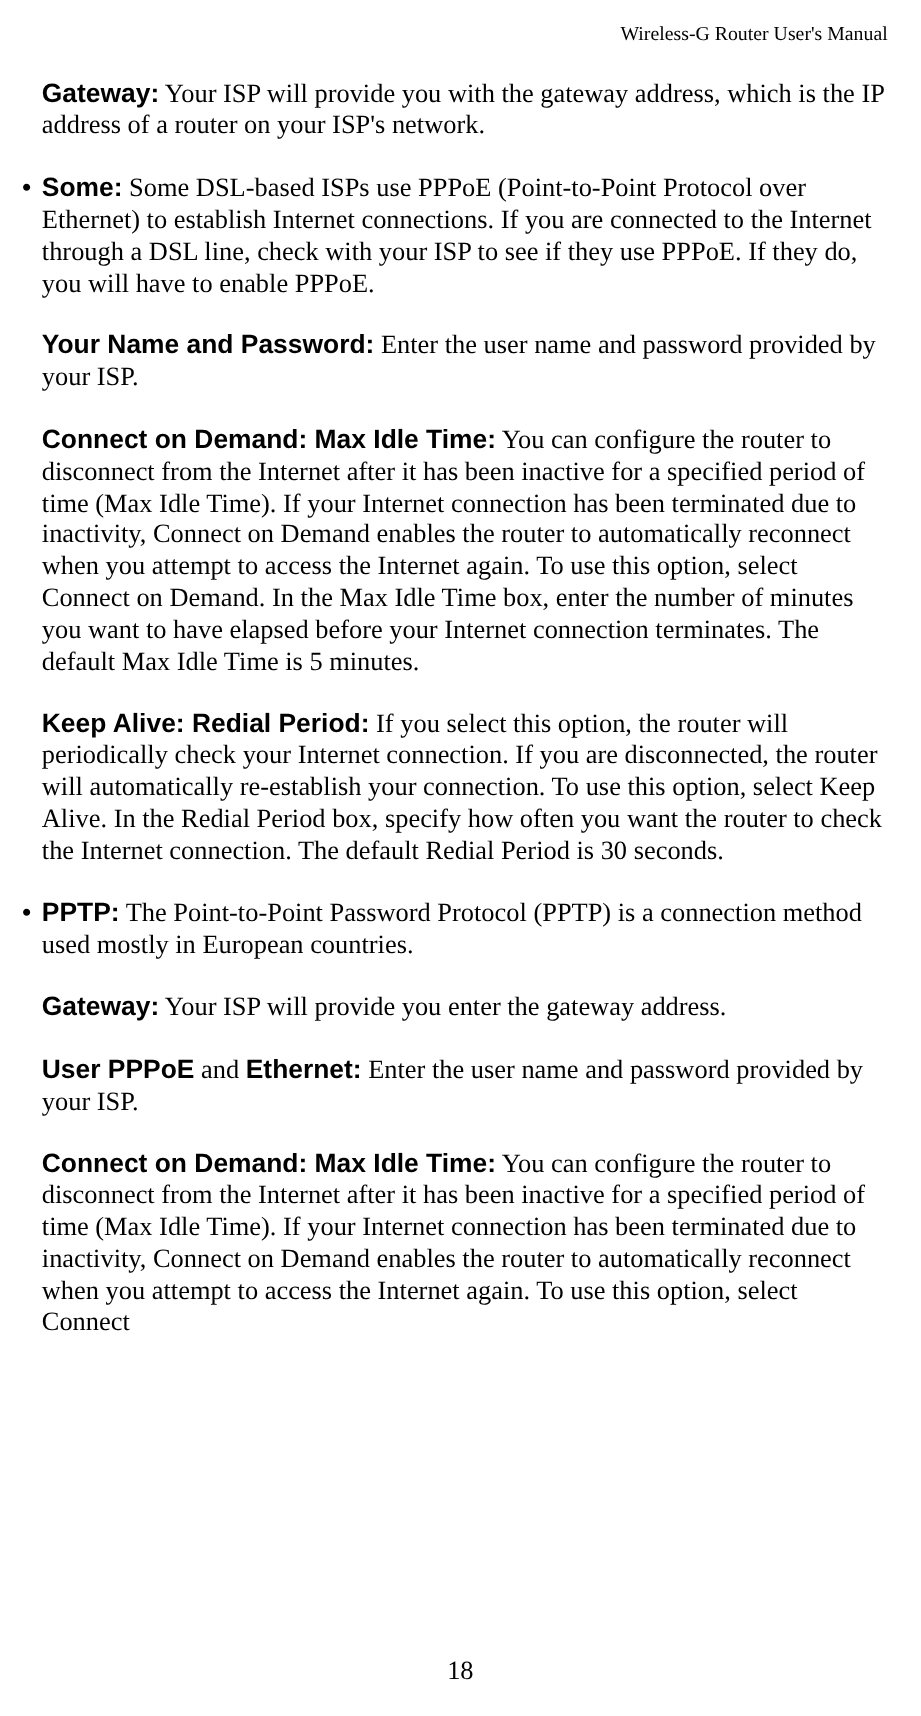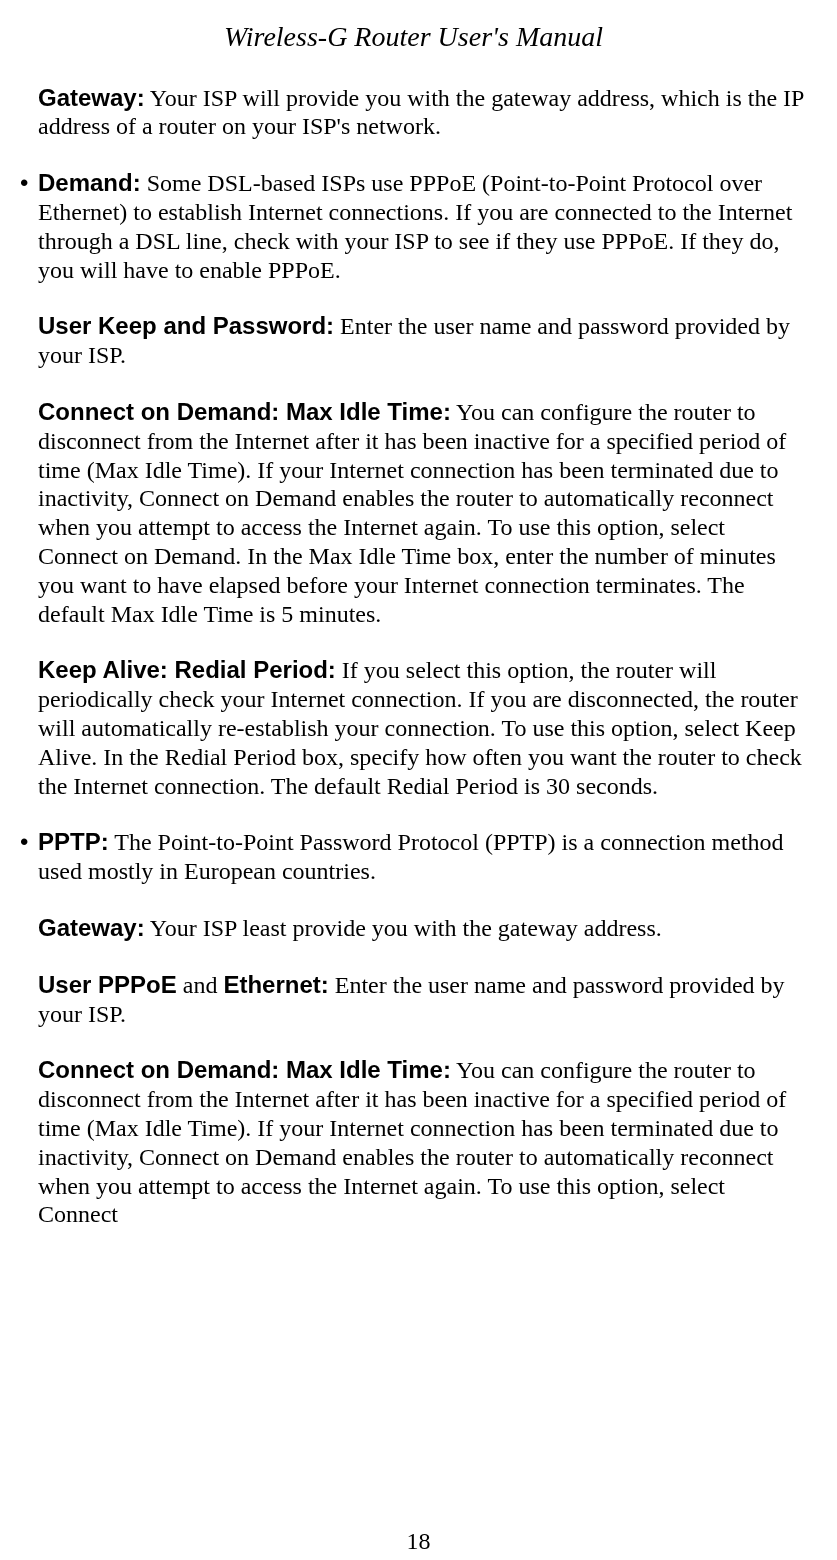--- a/index.html
+++ b/index.html
@@ -12,24 +12,23 @@
       height: 1560px;
       background: #ffffff;
       font-family: "Times New Roman", Times, serif;
       font-size: 24px;
       line-height: 1.2;
       color: #000000;
       position: relative;
       padding: 20px 28px 40px 20px;
     }
     .header {
-      text-align: center;
-      font-style: italic;
+      text-align: right;
       font-family: "Times New Roman", Times, serif;
-      font-size: 28px;
+      font-size: 18px;
       margin-bottom: 30px;
       padding-right: 2px;
     }
     .content {
       padding-left: 18px;
     }
     .para {
       margin-bottom: 28px;
     }
     .bullet-para {
@@ -40,65 +39,65 @@
       position: absolute;
       left: -18px;
       font-family: Arial, Helvetica, sans-serif;
     }
     .bold-sans {
       font-family: Arial, Helvetica, sans-serif;
       font-weight: bold;
     }
     .page-number {
       position: absolute;
-      bottom: 4px;
+      bottom: 26px;
       left: 0;
       right: 0;
       text-align: center;
       font-size: 24px;
     }
   </style>
 </head>
 <body>
 
 <div class="header">Wireless-G Router User's Manual</div>
 
 <div class="content">
 
   <div class="para">
     <span class="bold-sans">Gateway:</span><span> Your ISP will provide you with the gateway address, which is the IP address of a router on your ISP's network.</span>
   </div>
 
 
   <div class="bullet-para">
     <span class="bullet">•</span>
-    <span class="bold-sans">Demand:</span><span> Some DSL-based ISPs use PPPoE (Point-to-Point Protocol over Ethernet) to establish Internet connections. If you are connected to the Internet through a DSL line, check with your ISP to see if they use PPPoE. If they do, you will have to enable PPPoE.</span>
+    <span class="bold-sans">Some:</span><span> Some DSL-based ISPs use PPPoE (Point-to-Point Protocol over Ethernet) to establish Internet connections. If you are connected to the Internet through a DSL line, check with your ISP to see if they use PPPoE. If they do, you will have to enable PPPoE.</span>
   </div>
 
   <div class="para">
-    <span class="bold-sans">User Keep and Password:</span><span> Enter the user name and password provided by your ISP.</span>
+    <span class="bold-sans">Your Name and Password:</span><span> Enter the user name and password provided by your ISP.</span>
   </div>
 
   <div class="para">
     <span class="bold-sans">Connect on Demand: Max Idle Time:</span><span> You can configure the router to disconnect from the Internet after it has been inactive for a specified period of time (Max Idle Time). If your Internet connection has been terminated due to inactivity, Connect on Demand enables the router to automatically reconnect when you attempt to access the Internet again. To use this option, select Connect on Demand. In the Max Idle Time box, enter the number of minutes you want to have elapsed before your Internet connection terminates. The default Max Idle Time is 5 minutes.</span>
   </div>
 
   <div class="para">
     <span class="bold-sans">Keep Alive: Redial Period:</span><span> If you select this option, the router will periodically check your Internet connection. If you are disconnected, the router will automatically re-establish your connection. To use this option, select Keep Alive. In the Redial Period box, specify how often you want the router to check the Internet connection. The default Redial Period is 30 seconds.</span>
   </div>
 
   <div class="bullet-para">
     <span class="bullet">•</span>
     <span class="bold-sans">PPTP:</span><span> The Point-to-Point Password Protocol (PPTP) is a connection method used mostly in European countries.</span>
   </div>
 
 
 
   <div class="para">
-    <span class="bold-sans">Gateway:</span><span> Your ISP least provide you with the gateway address.</span>
+    <span class="bold-sans">Gateway:</span><span> Your ISP will provide you enter the gateway address.</span>
   </div>
 
   <div class="para">
     <span class="bold-sans">User PPPoE</span><span> and </span><span class="bold-sans">Ethernet:</span><span> Enter the user name and password provided by your ISP.</span>
   </div>
 
   <div class="para" style="margin-bottom:0;">
     <span class="bold-sans">Connect on Demand: Max Idle Time:</span><span> You can configure the router to disconnect from the Internet after it has been inactive for a specified period of time (Max Idle Time). If your Internet connection has been terminated due to inactivity, Connect on Demand enables the router to automatically reconnect when you attempt to access the Internet again. To use this option, select Connect</span>
   </div>
 

